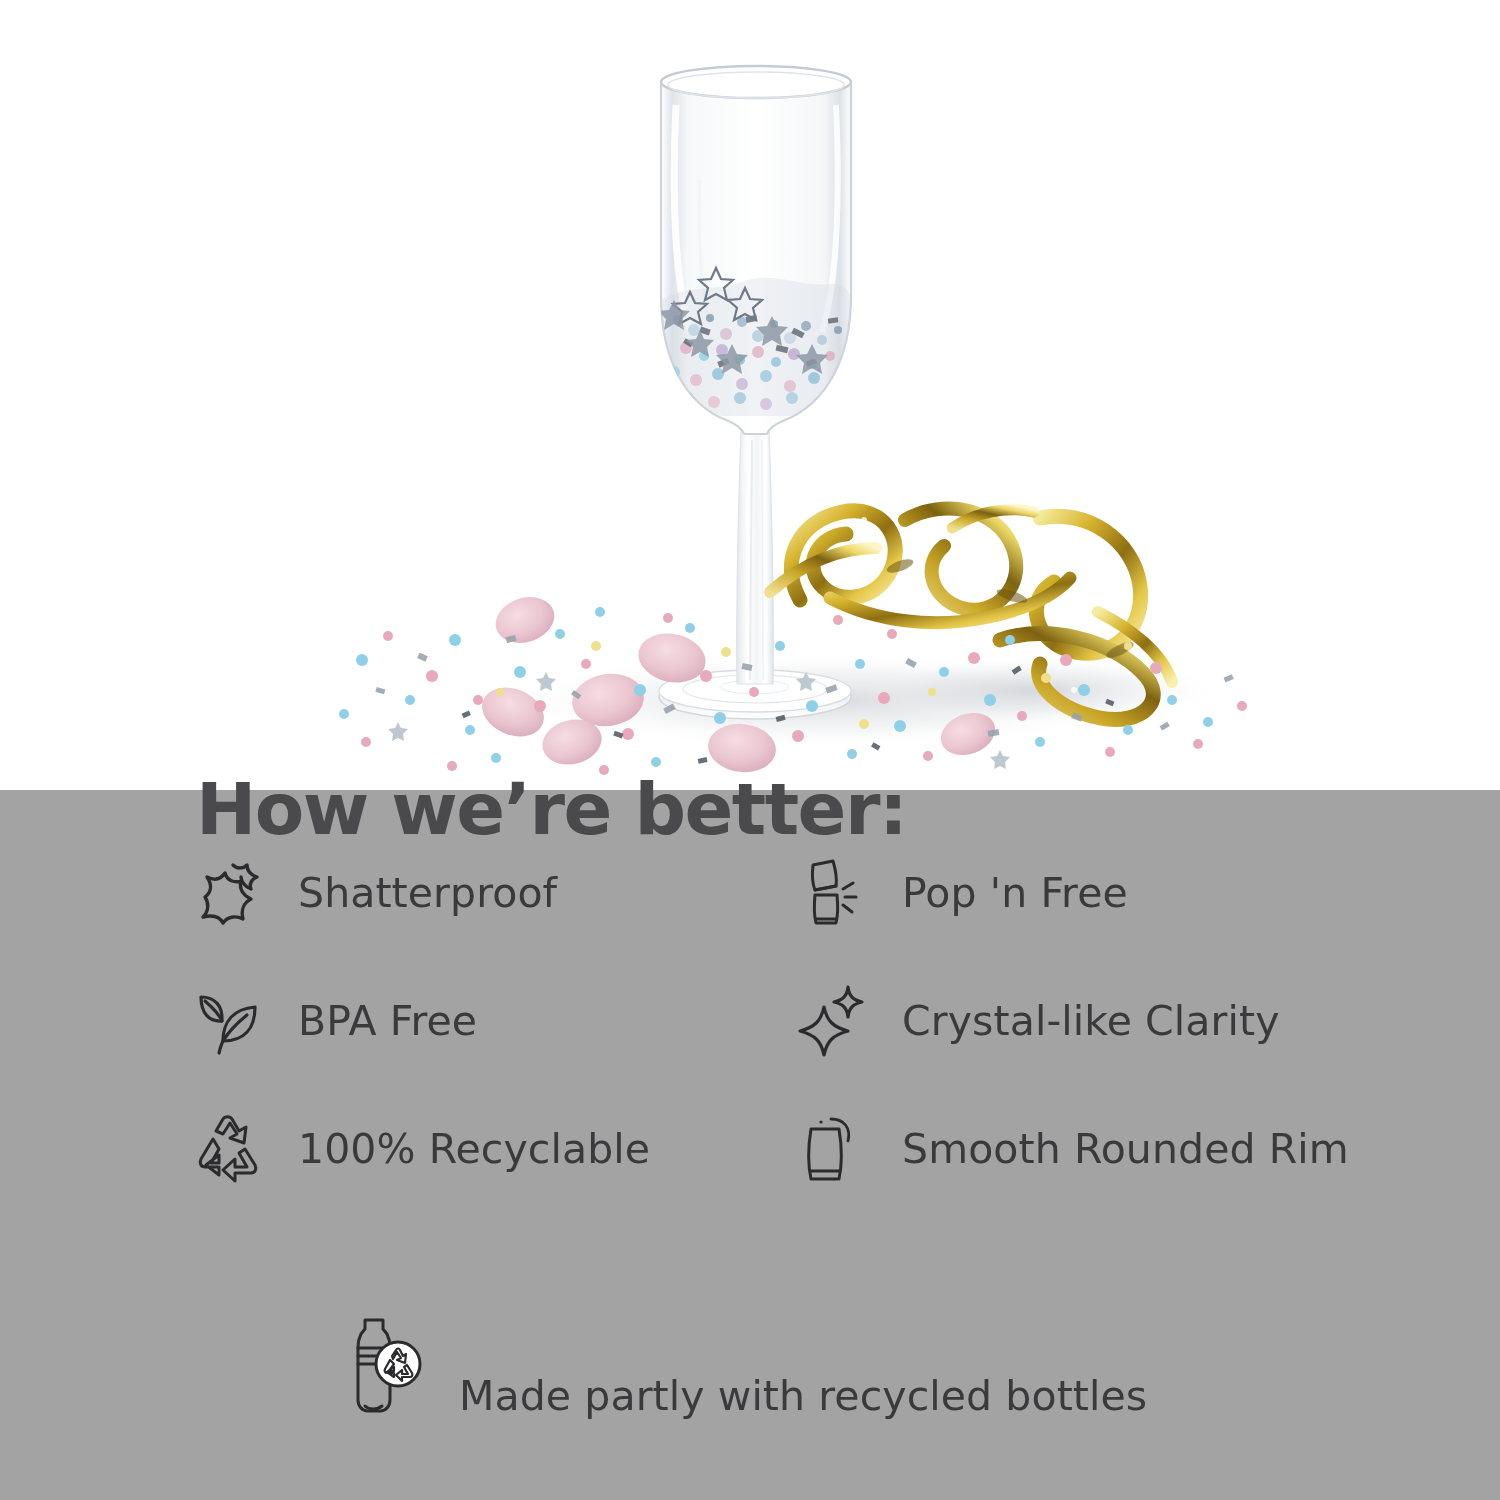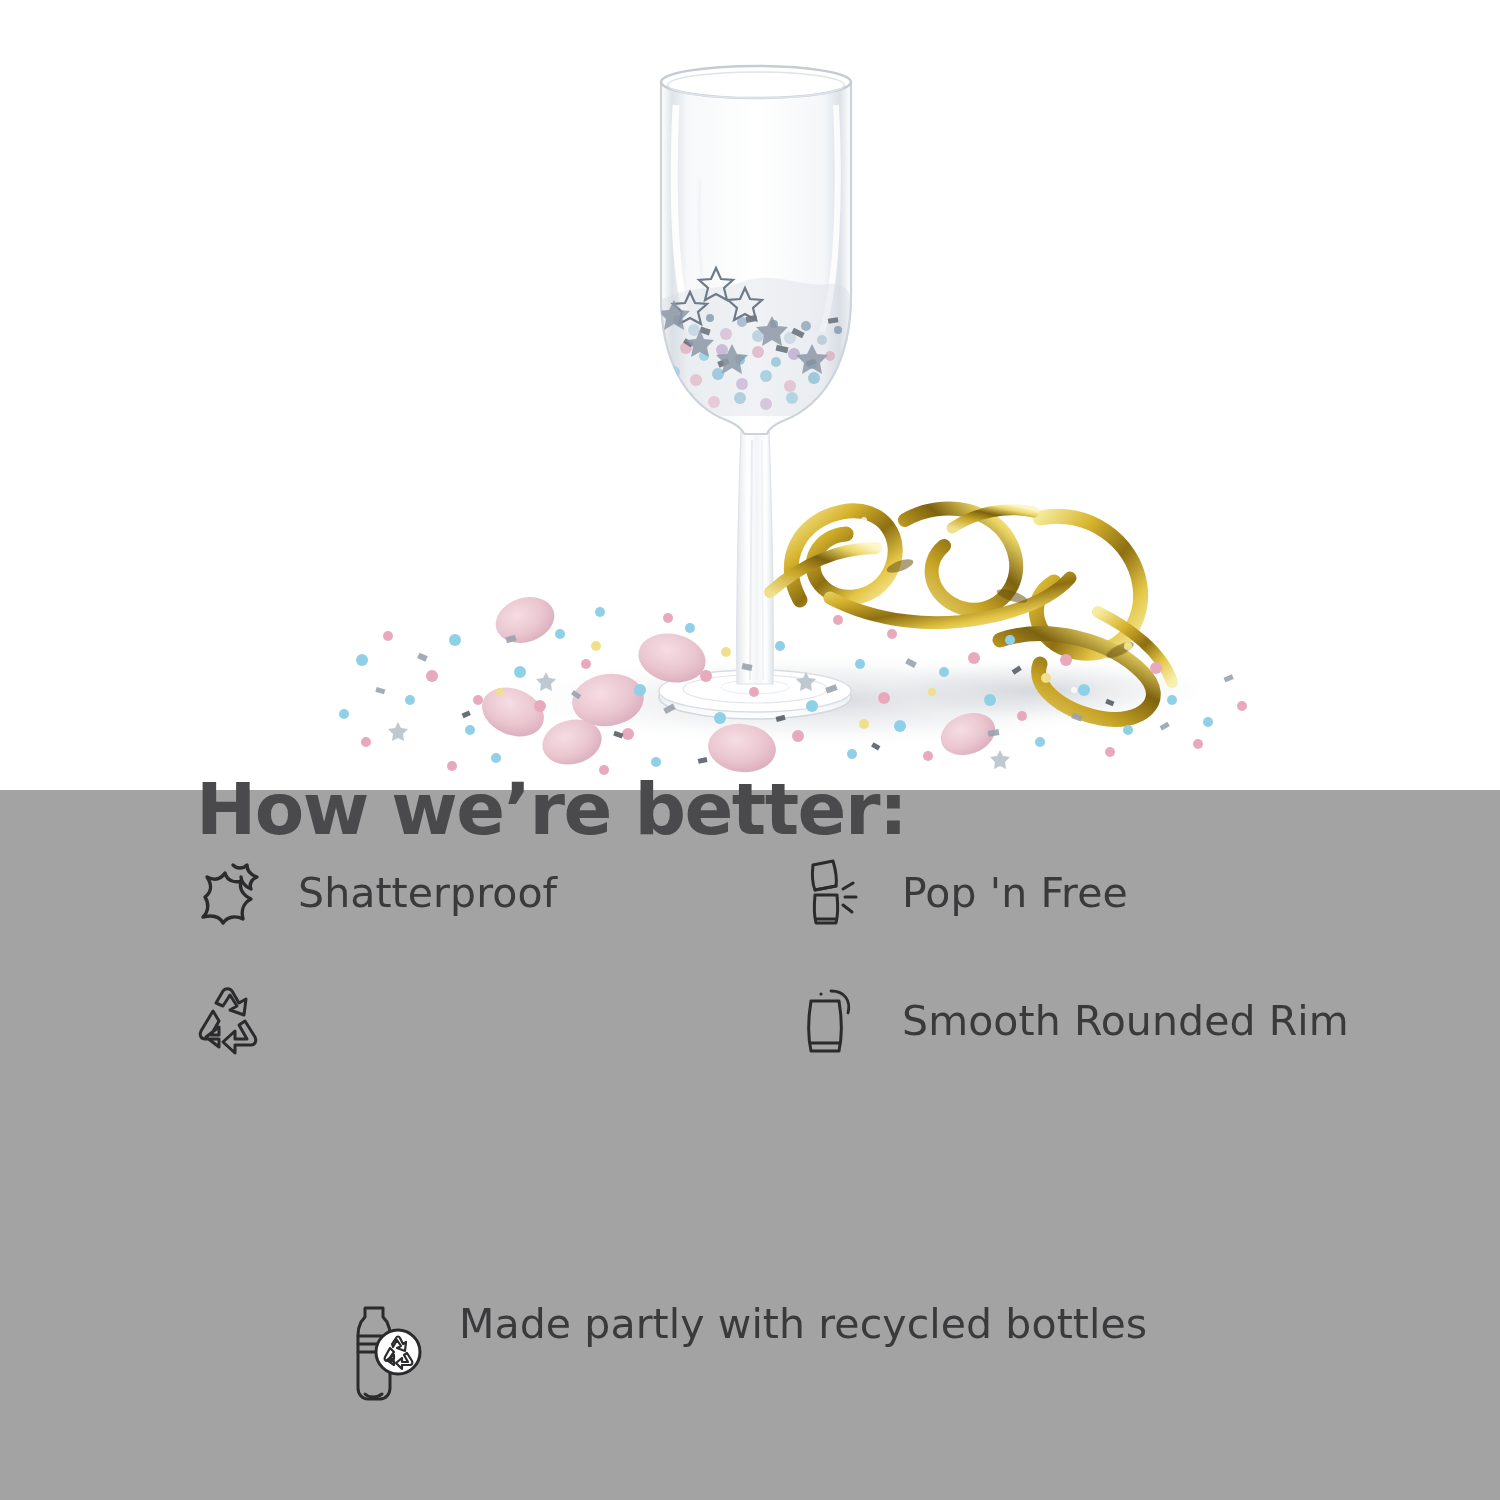--- a/index.html
+++ b/index.html
@@ -96,21 +96,21 @@
     white-space: nowrap;
     letter-spacing: 0.1px;
   }
 
   
   .feature-wide {
     position: absolute;
     left: 337px;
     top: 1300px;
     display: flex;
-    align-items: flex-start;
+    align-items: flex-end;
     gap: 30px;
     height: 120px;
   }
   .feature-wide .feature-icon {
     width: 92px;
     height: 108px;
     flex: 0 0 92px;
   }
   .feature-wide .feature-label {
     font-size: 41px;
@@ -425,30 +425,55 @@
             <path d="M23,66 L43,66"></path>
             <path d="M50,36 L60,30"></path>
             <path d="M52,44 L63,44"></path>
             <path d="M50,52 L59,59"></path>
           </svg>
         </span>
         <span class="feature-label">Pop 'n Free</span>
       </div>
     </div>
 
+    <div class="feature-row-group">
+      <div class="feature col-left">
+        <span class="feature-icon">
+          <svg width="80" height="80" viewBox="0 0 80 80" fill="none" stroke="#2b2b2d" stroke-width="3.2" stroke-linejoin="round" stroke-linecap="round">
+            <path d="M12,16 C26,16 34,25 33,40 C20,41 12,32 12,16 Z"></path>
+            <path d="M16,20 C24,27 30,33 33,40"></path>
+            <path d="M66,26 C66,48 55,60 34,60 C34,40 45,28 66,26 Z"></path>
+            <path d="M58,34 C48,42 40,50 34,60"></path>
+            <path d="M34,60 C32,64 31,68 30,72"></path>
+          </svg>
+        </span>
+        <span class="feature-label">BPA Free</span>
+      </div>
+
+      <div class="feature col-right">
+        <span class="feature-icon">
+          <svg width="80" height="80" viewBox="0 0 80 80" fill="none" stroke="#2b2b2d" stroke-width="3.2" stroke-linejoin="round" stroke-linecap="round">
+            <path d="M31,26 C34,40 40,46 55,50 C40,54 34,60 31,74 C28,60 22,54 7,50 C22,46 28,40 31,26 Z"></path>
+            <path d="M55,6 C56,15 60,19 69,21 C60,23 56,27 55,36 C54,27 50,23 41,21 C50,19 54,15 55,6 Z"></path>
+          </svg>
+        </span>
+        <span class="feature-label">Crystal-like Clarity</span>
+      </div>
+    </div>
 
     <div class="feature-row-group">
       <div class="feature col-left">
         <span class="feature-icon">
           <svg width="80" height="80" viewBox="0 0 80 80" fill="none" stroke="#2b2b2d" stroke-width="3" stroke-linejoin="round" stroke-linecap="round">
             <path d="M27,22 L34,10 C36,7 41,7 43,10 L50,22 L57,18 L55,34 L41,29 L48,25 L41,14 L34,25 Z"></path>
             <path d="M24,30 L12,50 C10,54 12,58 16,58 L30,58 L30,66 L17,56 L30,46 L30,54 L22,54 L30,40 Z"></path>
             <path d="M56,40 L66,56 C68,60 66,64 62,64 L46,64 L46,72 L34,61 L46,50 L46,58 L58,58 L50,44 Z"></path>
           </svg>
         </span>
+        <span class="feature-label">100% Recyclable</span>
       </div>
 
       <div class="feature col-right">
         <span class="feature-icon">
           <svg width="80" height="80" viewBox="0 0 80 80" fill="none" stroke="#2b2b2d" stroke-width="3" stroke-linejoin="round" stroke-linecap="round">
             <path d="M18,20 L46,20 C49,38 49,56 46,70 L18,70 C15,56 15,38 18,20 Z"></path>
             <path d="M17,62 L47,62"></path>
             <path d="M38,10 C52,10 58,20 55,32" stroke-width="2.8"></path>
             <circle cx="28" cy="13" r="1.6" fill="#2b2b2d" stroke="none"></circle>
           </svg>

